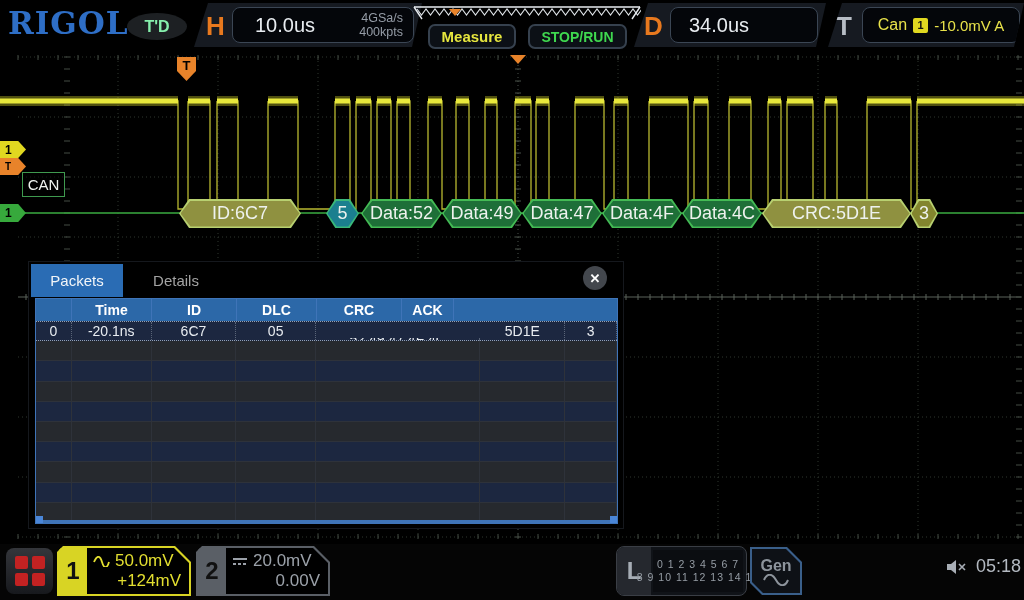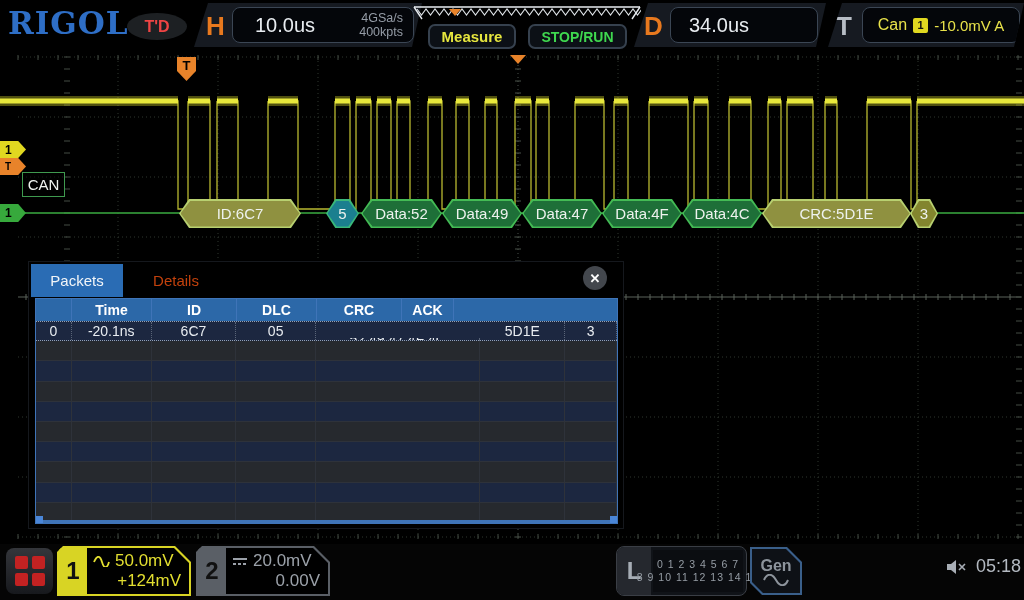--- a/index.html
+++ b/index.html
@@ -2,21 +2,21 @@
 <html><head>
 <meta charset="utf-8">
 <style>
   * { margin:0; padding:0; box-sizing:border-box; }
   html,body { background:#000; }
   body { width:1024px; height:600px; font-family:"Liberation Sans", sans-serif; position:relative; overflow:hidden; }
   #screen { position:absolute; inset:0; width:1024px; height:600px; background:#000; }
 
   
   .logo { position:absolute; left:8px; top:5px; font-family:"DejaVu Serif", serif; font-weight:bold; font-size:31px; color:#2e6ec6; letter-spacing:1px; }
-  .td-badge { position:absolute; left:127px; top:13px; width:60px; height:27px; background:#1d2023; border-radius:50%; display:flex; align-items:center; justify-content:center; color:#ef4444; font-weight:bold; font-size:16px; }
+  .td-badge { position:absolute; left:127px; top:13px; width:60px; height:27px; background:#1d2023; border-radius:50%; display:flex; align-items:center; justify-content:center; color:#86efac; font-weight:bold; font-size:16px; }
   .top-block { position:absolute; top:3px; height:44px; background:#161a21; }
   .slant { clip-path:polygon(14px 0, 100% 0, calc(100% - 10px) 100%, 0 100%); }
   .blk-letter { position:absolute; top:8px; font-weight:bold; font-size:26px; }
   .orange { color:#e8791e; }
   .graybig { color:#b7bdc5; }
   .blk-panel { position:absolute; top:4px; height:36px; background:#04060a; border:1px solid #3b4654; border-radius:8px; display:flex; align-items:center; }
   .tb-main { color:#e8ecf0; font-size:20px; }
   .tb-rates { margin-left:auto; text-align:right; color:#959ca6; font-size:12.5px; line-height:14px; padding-right:10px; }
   .pill-btn { position:absolute; top:24px; height:25px; background:#0c1016; border:2px solid #36414e; border-radius:7px; display:flex; align-items:center; justify-content:center; font-weight:bold; cursor:pointer; }
   .trig-badge { width:15px; height:15px; background:#e0d820; border-radius:2px; color:#111; font-weight:bold; font-size:11px; display:flex; align-items:center; justify-content:center; }
@@ -24,26 +24,26 @@
   
   #gridsvg, #wavesvg { position:absolute; left:0; top:0; }
 
   .trig-shield { position:absolute; left:177px; top:57px; width:19px; height:24px; background:#e8832a; clip-path:polygon(0 0,100% 0,100% 58%,50% 100%,0 58%); color:#000; font-weight:bold; font-size:13px; text-align:center; line-height:17px; }
   .trig-tri { position:absolute; left:510px; top:55px; width:0; height:0; border-left:8px solid transparent; border-right:8px solid transparent; border-top:9px solid #e8832a; }
   .lmarker { position:absolute; left:0; width:26px; clip-path:polygon(0 0,70% 0,100% 50%,70% 100%,0 100%); color:#000; font-weight:bold; font-size:12px; display:flex; align-items:center; padding-left:5px; }
   .can-box { position:absolute; left:22px; top:172px; width:43px; height:25px; border:1px solid #3f9a4f; background:rgba(0,0,0,.55); color:#f0f4f0; font-size:15px; display:flex; align-items:center; justify-content:center; }
 
   .dec-label { position:absolute; top:199px; height:29px; }
   .dec-outer { position:absolute; inset:0; }
-  .dec-inner { position:absolute; inset:1.5px; display:flex; align-items:center; justify-content:center; color:#eef2ee; font-size:15px; white-space:nowrap; }
+  .dec-inner { position:absolute; inset:1.5px; display:flex; align-items:center; justify-content:center; color:#eef2ee; font-size:18px; white-space:nowrap; }
 
   
   #pktwin { position:absolute; left:28px; top:261px; width:596px; height:268px; background:#000; border:1px solid #15181d; }
   #tabbar { position:absolute; left:0; top:0; right:0; height:35px; display:flex; align-items:center; }
-  .tab { height:33px; margin-top:1px; display:flex; align-items:center; justify-content:center; font-size:15px; color:#c2410c; cursor:pointer; }
+  .tab { height:33px; margin-top:1px; display:flex; align-items:center; justify-content:center; font-size:15px; color:#a3a3a3; cursor:pointer; }
   .tab.active { background:#2a6cb4; color:#f2f5f8; }
   #closebtn { position:absolute; right:16px; top:4px; width:24px; height:24px; border-radius:50%; background:#43474d; color:#fff; font-size:13px; font-weight:bold; display:flex; align-items:center; justify-content:center; cursor:pointer; }
   #pkttable { position:absolute; left:6px; top:36px; width:583px; height:226px; border:1px solid #3f74b8; background:#0a0c10; }
   .thdr { display:flex; height:22px; background:#2c68a8; }
   .thdr .cell { color:#fff; font-weight:bold; font-size:14px; border-right:1px solid #3f74b8; }
   .cell { display:flex; align-items:center; justify-content:center; overflow:hidden; }
   .trow { display:flex; height:20.2px; }
   .trow .cell { color:#e8ecf0; font-size:14px; }
   .trow.datarow { border-top:1px dotted #93a0b4; border-bottom:1px dotted #93a0b4; }
   .trow.datarow .cell { border-right:1px dotted #5a6578; }

